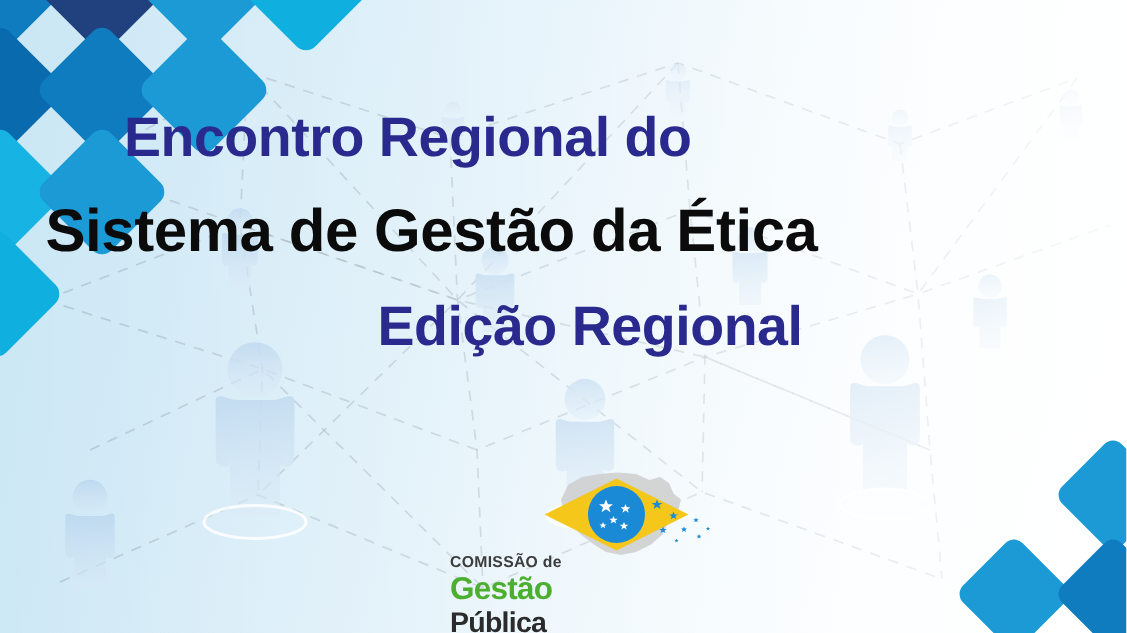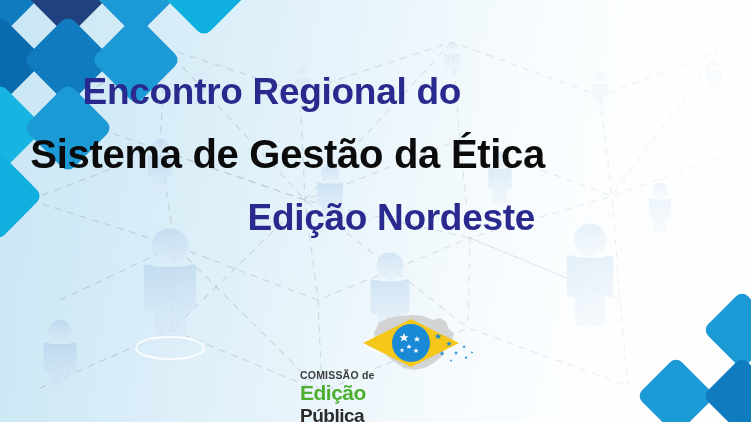--- a/index.html
+++ b/index.html
@@ -200,21 +200,21 @@
 
   <div class="dgrid" style="right:0;bottom:0;width:200px;height:150px;">
       <div class="dia sm" style="left: 163px; top: 30px; background: rgb(28, 154, 214);"></div>
       <div class="dia sm" style="left: 97px; top: 96px; background: rgb(28, 154, 214);"></div>
       <div class="dia sm" style="left: 163px; top: 96px; background: rgb(15, 124, 192);"></div>
     </div>
 
   <div class="titles">
     <div id="line1" class="tline" style="color: rgb(42, 42, 142);">Encontro Regional do</div>
     <div id="line2" class="tline" style="color: rgb(11, 11, 11);">Sistema de Gestão da Ética</div>
-    <div id="line3" class="tline" style="color: rgb(42, 42, 142);">Edição Nordeste</div>
+    <div id="line3" class="tline" style="color: rgb(42, 42, 142);">Edição Regional</div>
   </div>
 
   <div class="logo">
     <svg class="logo-mark" viewBox="0 0 122 62" xmlns="http://www.w3.org/2000/svg">
 
       <path d="M 20 22 L 25 12 L 34 7 L 46 5 L 58 4 L 70 5 L 79 9
                L 86 7 L 92 11 L 95 18 L 100 22 L 98 30 L 92 36
                L 88 45 L 80 52 L 70 57 L 60 59 L 50 57 L 42 52
                L 34 46 L 28 40 L 22 32 Z" fill="#cfcfcf" fill-opacity="0.9"></path>
 
@@ -237,18 +237,18 @@
         <polygon points="102,40 102.6,41.4 104,41.4 102.9,42.3 103.3,43.7 102,42.8 100.7,43.7 101.1,42.3 100,41.4 101.4,41.4"></polygon>
         <polygon points="110,34 110.5,35.2 111.8,35.2 110.8,36 111.2,37.2 110,36.5 108.8,37.2 109.2,36 108.2,35.2 109.5,35.2"></polygon>
         <polygon points="112,45 112.5,46.1 113.7,46.1 112.7,46.8 113.1,48 112,47.3 110.9,48 111.3,46.8 110.3,46.1 111.5,46.1"></polygon>
         <polygon points="118,40 118.4,41 119.4,41 118.6,41.6 118.9,42.6 118,42 117.1,42.6 117.4,41.6 116.6,41 117.6,41"></polygon>
         <polygon points="97,48 97.4,49 98.4,49 97.6,49.6 97.9,50.6 97,50 96.1,50.6 96.4,49.6 95.6,49 96.6,49"></polygon>
       </g>
     </svg>
 
     <div class="logo-text">
       <span class="lt-comissao" style="color: rgb(60, 60, 60);">COMISSÃO de</span>
-      <span class="lt-etica" style="color: rgb(76, 175, 47);">Edição</span>
+      <span class="lt-etica" style="color: rgb(76, 175, 47);">Gestão</span>
       <span class="lt-publica" style="color: rgb(43, 43, 43);">Pública</span>
     </div>
   </div>
 
 </div>
 
 </body></html>

